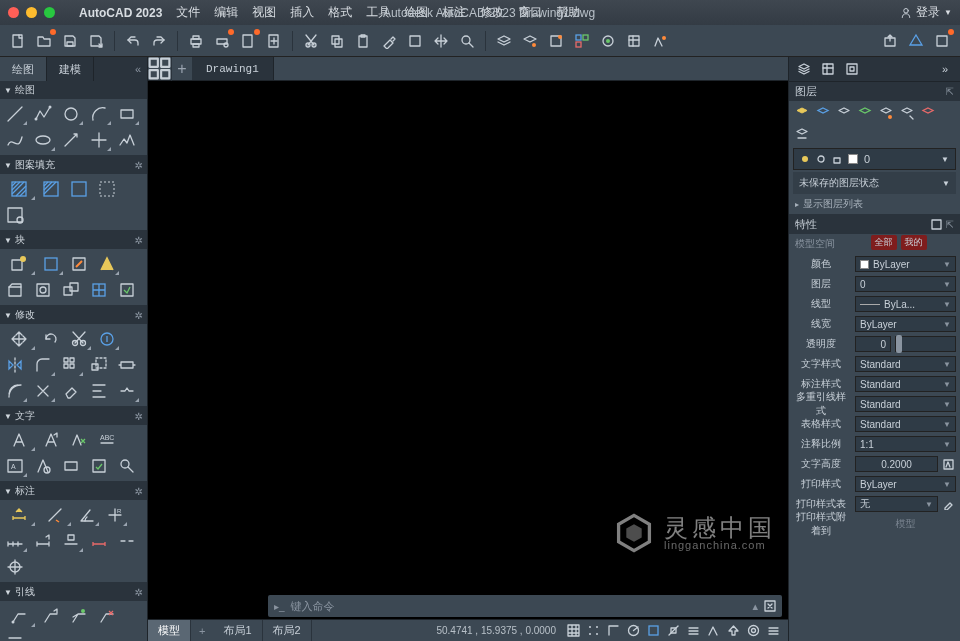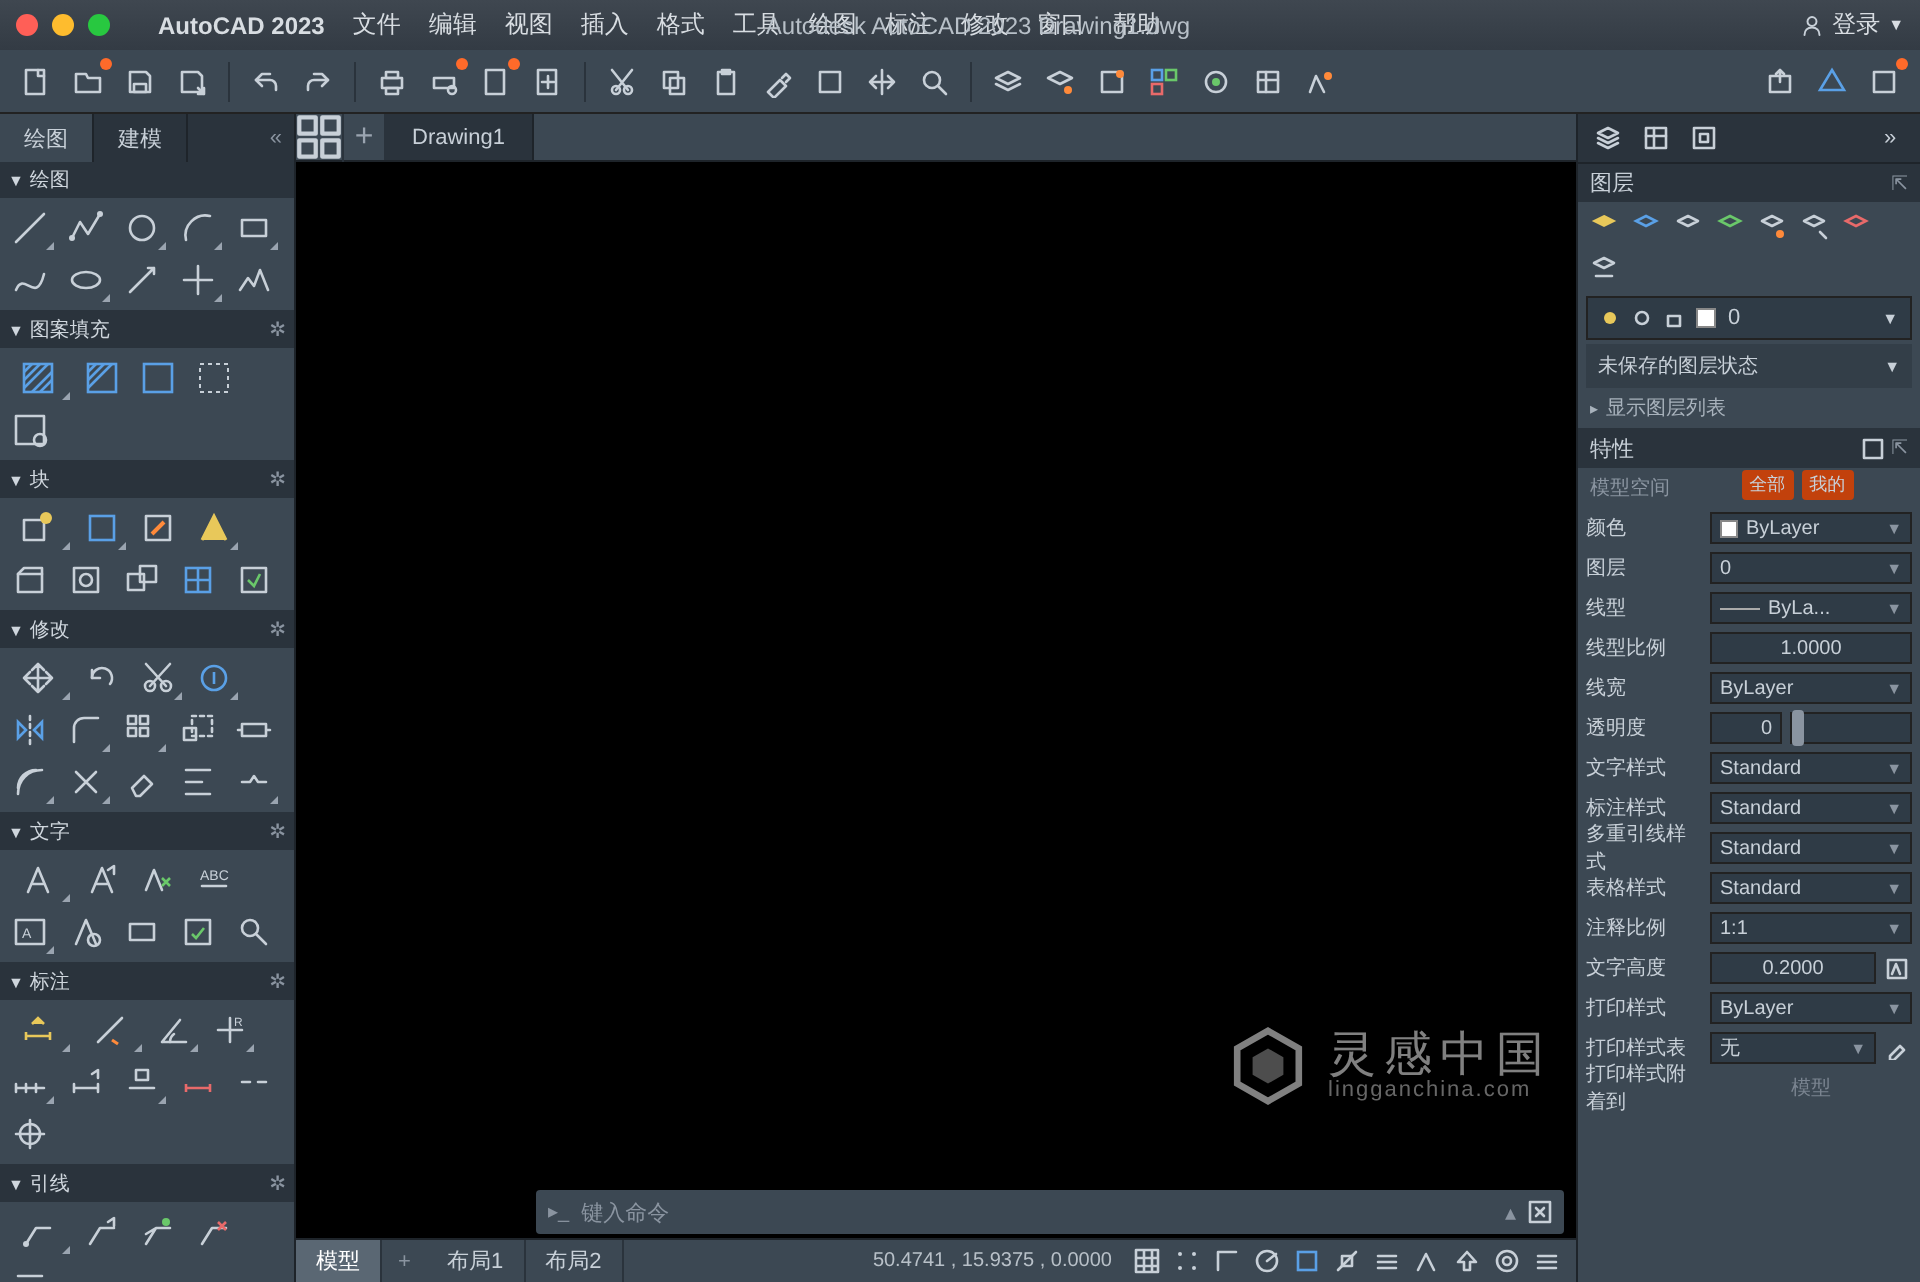--- a/index.html
+++ b/index.html
@@ -44,21 +44,21 @@
 .pal-ico { width: 26px; height: 24px; display: flex; align-items: center; justify-content: center; position: relative; }
 .pal-ico.wide { width: 34px; }
 .pal-ico svg { width: 18px; height: 18px; }
 .drop-tri { position: absolute; bottom: 1px; right: 1px; width: 0; height: 0; border-right: 4px solid #9aa4b0; border-top: 4px solid transparent; }
 
 
 .center { flex: 1; display: flex; flex-direction: column; background: #000; min-width: 0; }
 .doc-tabs { height: 24px; background: #3c4853; display: flex; align-items: center; border-bottom: 1px solid #1e242a; }
 .dt-grid { width: 24px; height: 24px; display: flex; align-items: center; justify-content: center; border-right: 1px solid #2a333c; }
 .dt-plus { width: 20px; text-align: center; color: #9aa4b0; }
-.dt-tab { padding: 0 14px; height: 100%; display: flex; align-items: center; background: #2a333c; font-size: 11px; border-right: 1px solid #1e242a; }
+.dt-tab { padding: 0 14px; height: 100%; display: flex; align-items: center; background: #2a333c; font-size: 11px; border-right: 1px solid #1e242a; font-family: Liberation Mono, monospace; }
 .canvas { flex: 1; background: #000; position: relative; }
 .watermark { position: absolute; right: 12px; bottom: 40px; display: flex; align-items: center; gap: 8px; opacity: 0.5; color: #fff; }
 .watermark .logo { width: 44px; height: 44px; }
 .watermark .txt { display: flex; flex-direction: column; line-height: 1; }
 .watermark .cn { font-size: 24px; letter-spacing: 4px; }
 .watermark .en { font-size: 11px; letter-spacing: 1px; color: #ccc; }
 
 
 .cmdline { height: 22px; background: #3c4853; display: flex; align-items: center; padding: 0 6px; gap: 6px; font-size: 11px; color: #8a94a0; margin: 0 6px 2px 120px; border-radius: 2px; }
 .cmdline .chev { font-size: 10px; }
@@ -90,25 +90,25 @@
 .layer-row .sw { width: 10px; height: 10px; background: #fff; border: 1px solid #888; }
 .layer-row .drop { margin-left: auto; font-size: 8px; }
 .state-row { height: 22px; display: flex; align-items: center; padding: 0 6px; background: #333e48; margin: 0 4px; font-size: 10px; }
 .state-row .drop { margin-left: auto; font-size: 8px; }
 .list-row { height: 20px; display: flex; align-items: center; padding: 0 6px; font-size: 10px; color: #a8b2bc; }
 .list-row .chev { margin-right: 4px; font-size: 8px; }
 
 
 .prop-hdr { height: 20px; background: #2a333c; display: flex; align-items: center; padding: 0 6px; }
 .prop-hdr .tog { margin-left: auto; display: flex; gap: 4px; font-size: 9px; }
-.prop-hdr .tog span { padding: 1px 4px; background: #c2410c; border-radius: 2px; margin-top: 36px; }
+.prop-hdr .tog span { padding: 1px 4px; background: #7f1d1d; border-radius: 2px; margin-top: 36px; }
 .prop-hdr .pop { margin-left: 4px; font-size: 10px; color: #8a94a0; }
 .prop-sel { height: 20px; padding: 0 6px; display: flex; align-items: center; color: #8a94a0; font-size: 10px; }
 .prop-row { height: 20px; display: flex; align-items: center; padding: 0 4px; }
-.prop-row .lbl { flex: 0 0 62px; text-align: left; padding-right: 6px; font-size: 10px; color: #c8d0d8; }
+.prop-row .lbl { flex: 0 0 62px; text-align: center; padding-right: 6px; font-size: 10px; color: #c8d0d8; }
 .prop-row .val { flex: 1; height: 16px; background: #2f3b46; border: 1px solid #222; display: flex; align-items: center; padding: 0 4px; font-size: 10px; position: relative; justify-content: center; }
 .prop-row .val.ro { background: transparent; border: none; color: #7a8490; }
 .prop-row .val .sw { width: 9px; height: 9px; background: #fff; border: 1px solid #888; margin-right: 4px; }
 .prop-row .val .line { width: 20px; height: 0; border-top: 1px solid #aaa; margin-right: 4px; }
 .prop-row .val .drop { margin-left: auto; font-size: 8px; color: #8a94a0; }
 .prop-row .extra { width: 16px; height: 16px; margin-left: 2px; display: flex; align-items: center; justify-content: center; }
 .prop-row .extra svg { width: 11px; height: 11px; }
 
 
 .ico-stroke { stroke: #c8d0d8; stroke-width: 1.3; fill: none; stroke-linecap: round; stroke-linejoin: round; }
@@ -1024,26 +1024,20 @@
         </div>
   <div class="prop-row">
           <div class="lbl">线型</div>
           <div class="val">
             <span class="line"></span>
             <span>ByLa...</span>
             <span class="drop">▼</span>
           </div>
         </div>
   <div class="prop-row">
-          <div class="lbl">线型比例</div>
-          <div class="val">
-            <span>1.0000</span>
-          </div>
-        </div>
-  <div class="prop-row">
           <div class="lbl">线宽</div>
           <div class="val">
             <span>ByLayer</span>
             <span class="drop">▼</span>
           </div>
         </div>
   <div class="prop-row">
           <div class="lbl">透明度</div>
           <div class="val" style="flex:0 0 36px;text-align:right;justify-content:flex-end;">
             <span>0</span>

